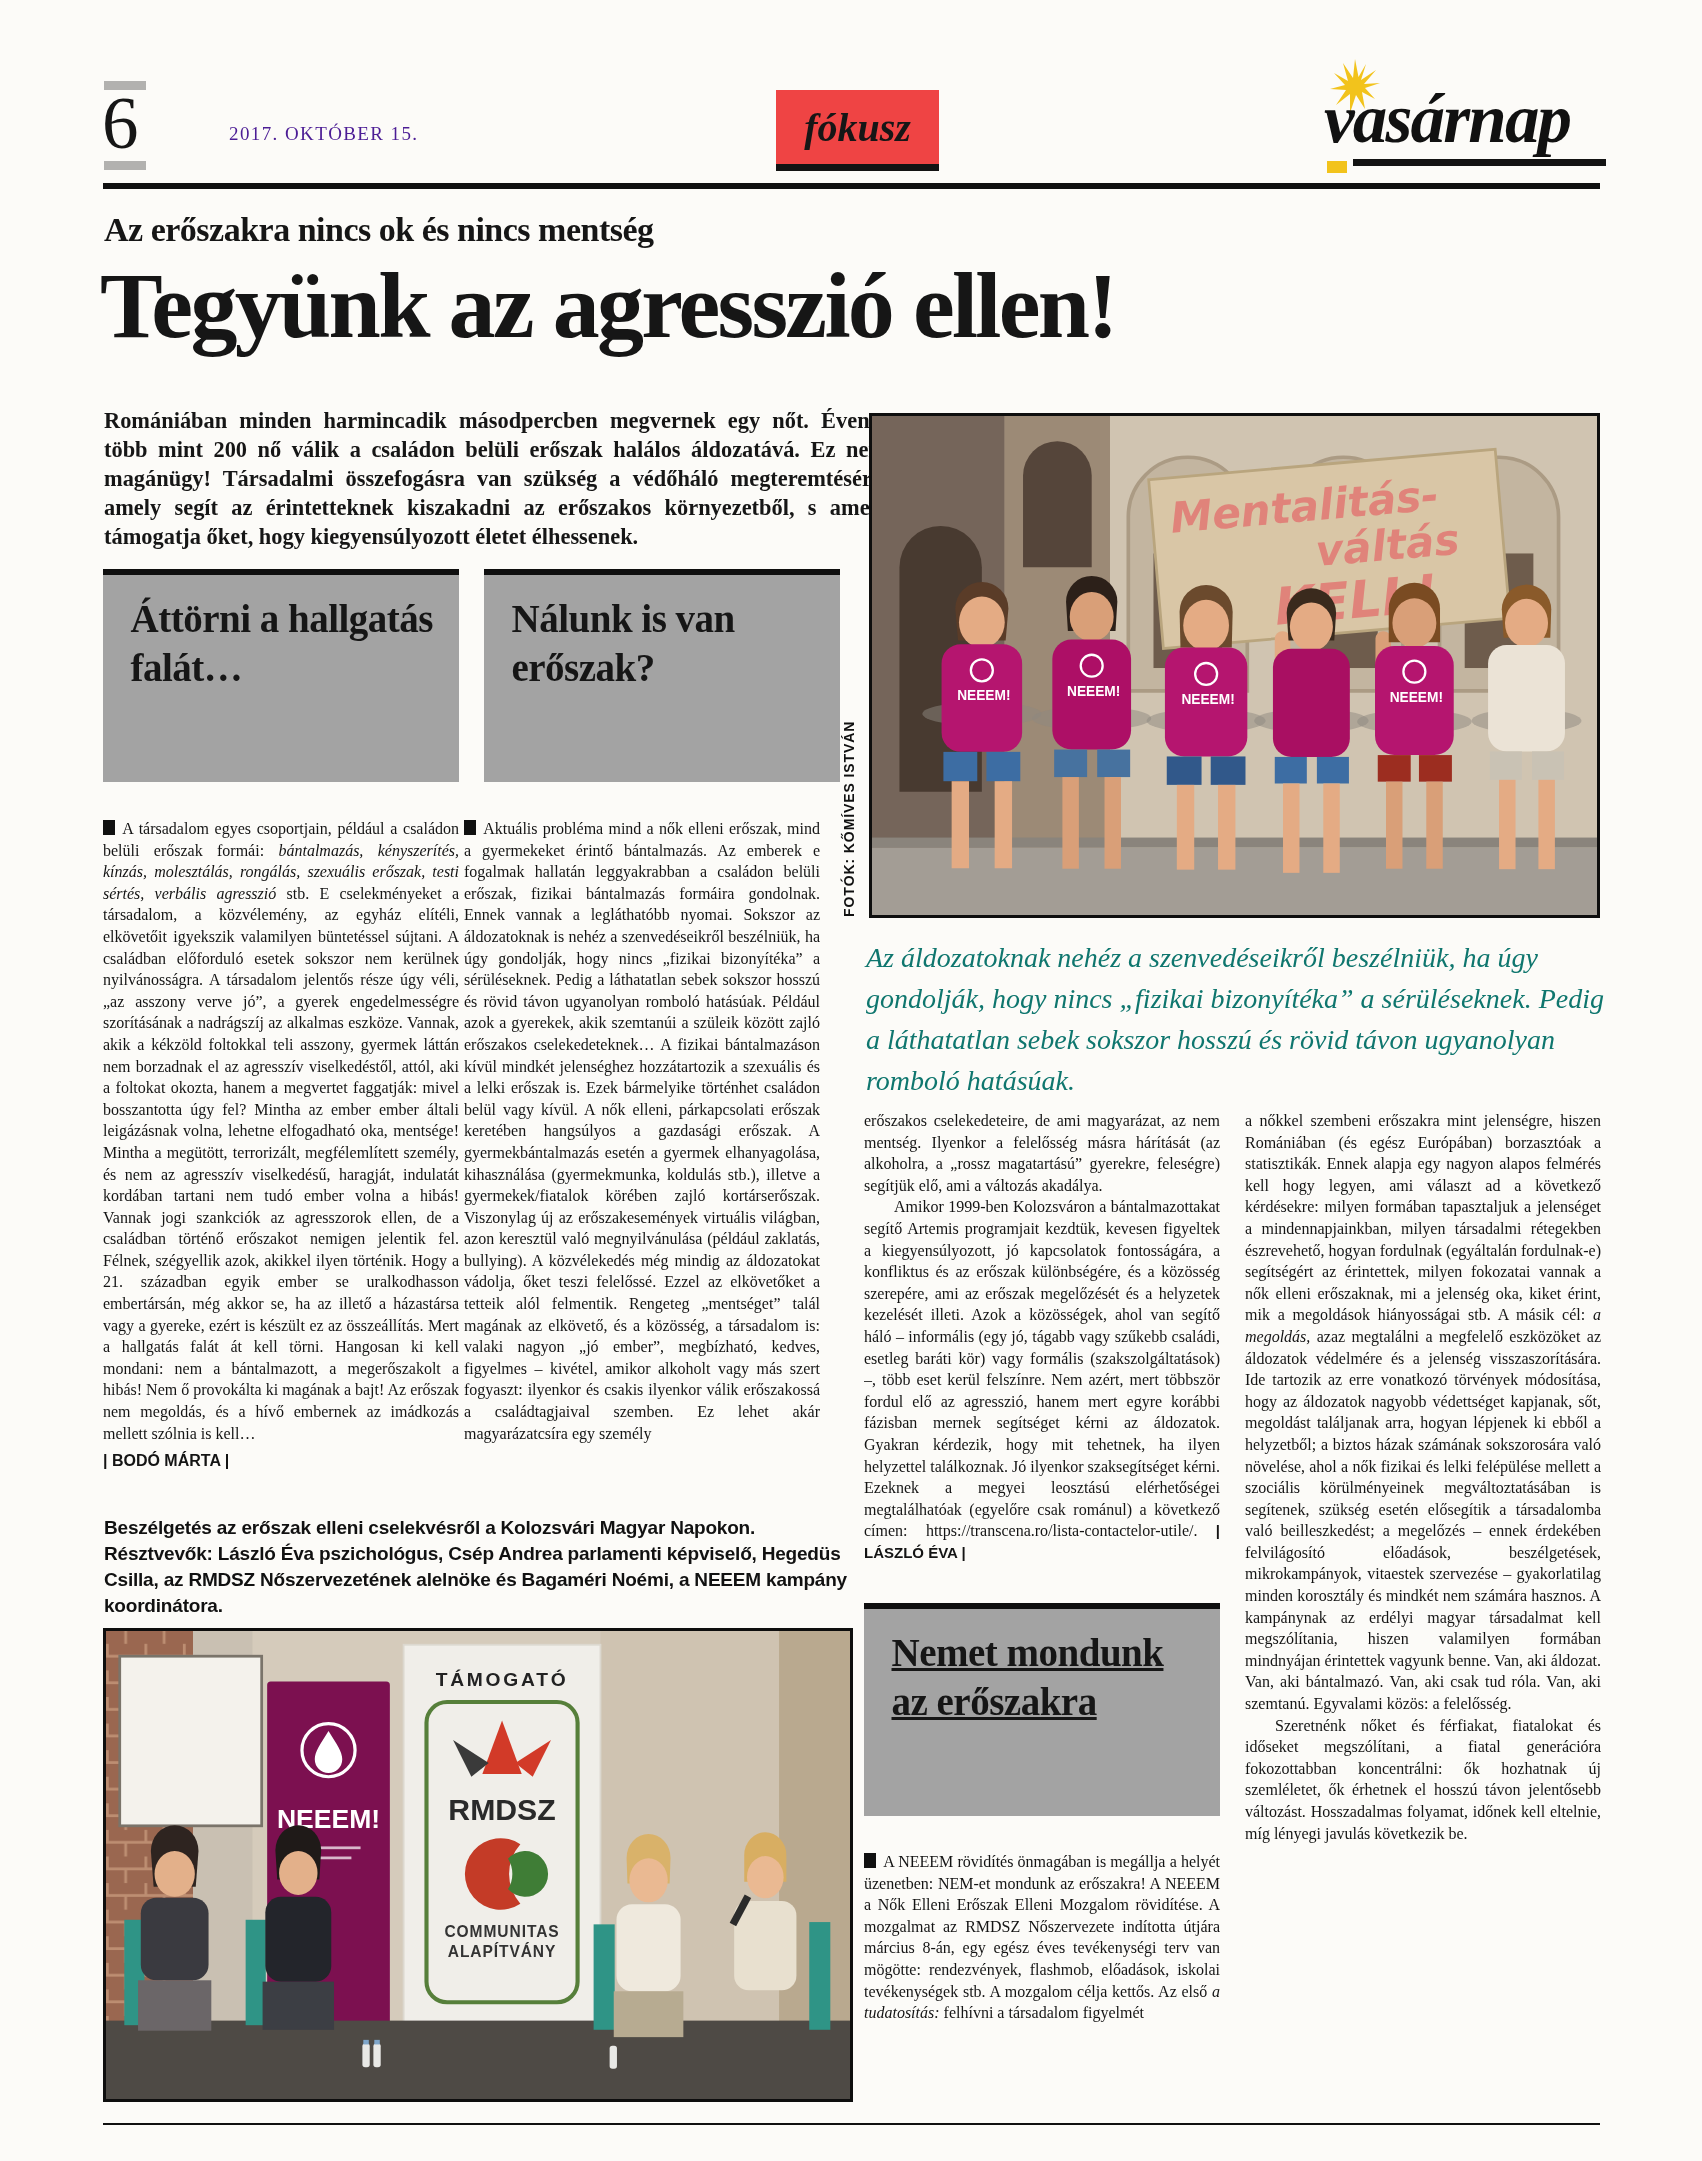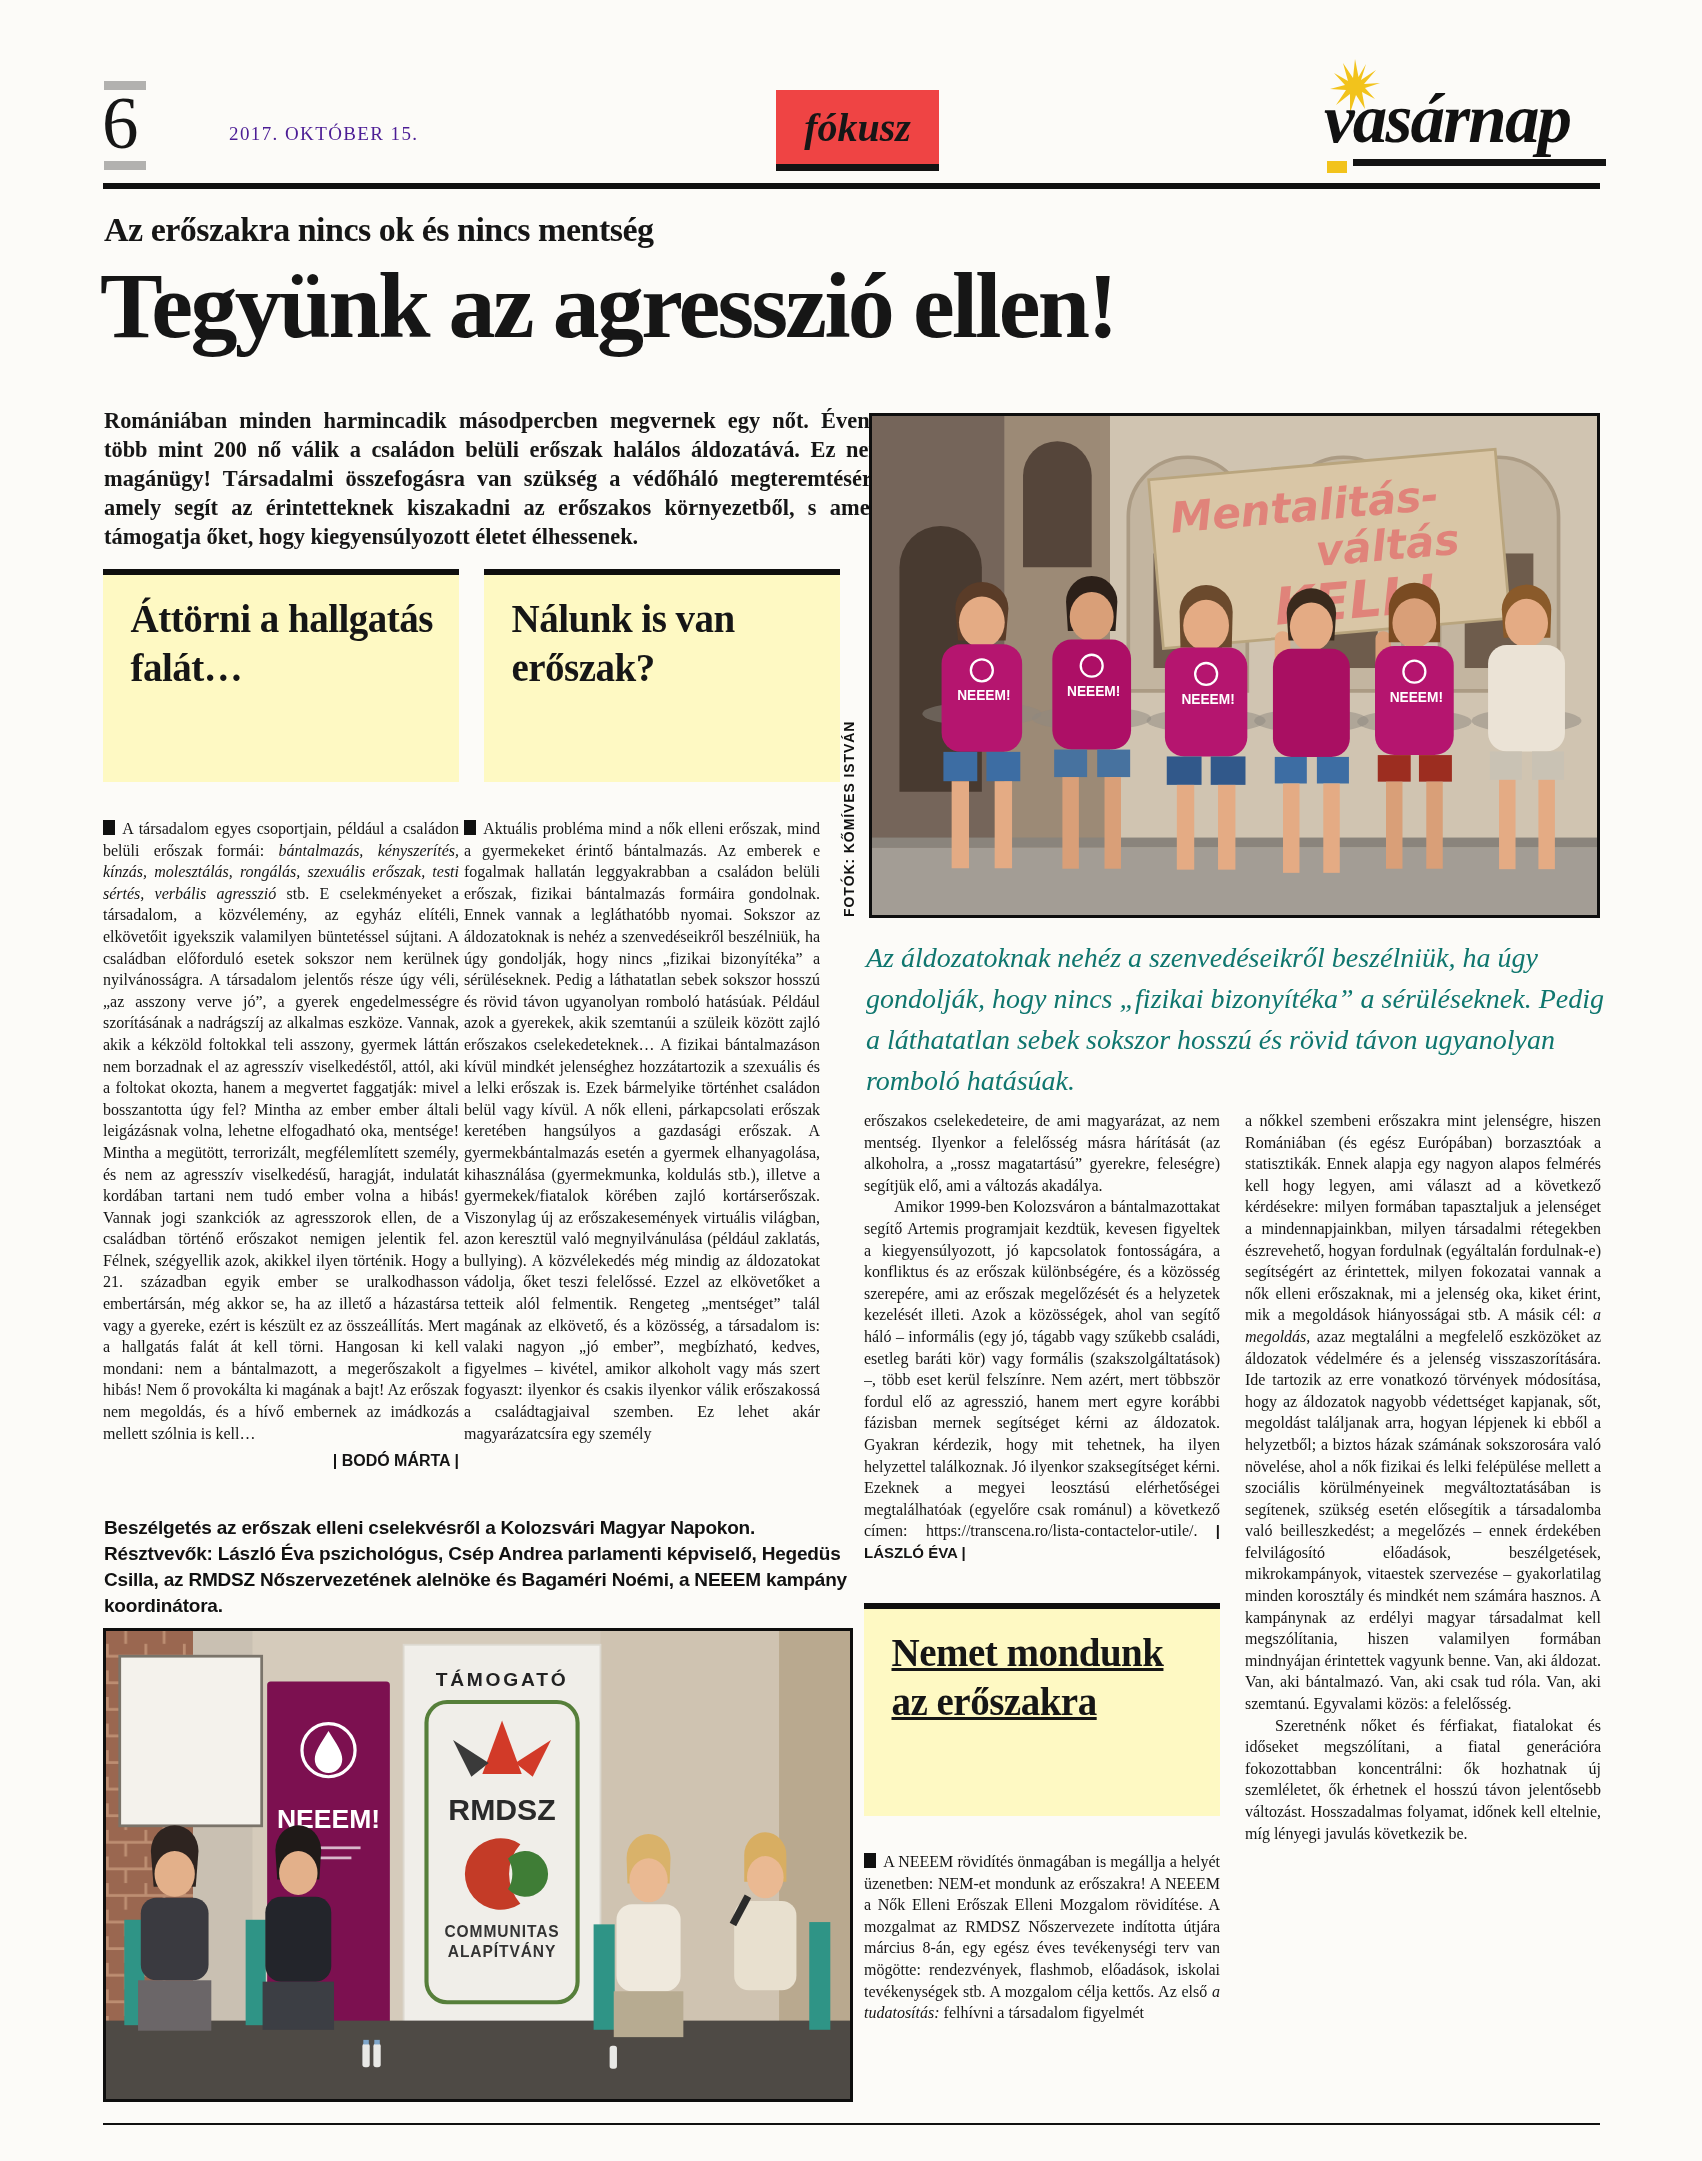--- a/index.html
+++ b/index.html
@@ -23,30 +23,30 @@
   .hrule{position:absolute;left:103px;width:1497px;background:#101010;}
 
   
   .kicker{position:absolute;left:104px;top:211px;font-size:34px;font-weight:bold;letter-spacing:-0.5px;}
   .headline{position:absolute;left:100px;top:253px;font-size:94px;line-height:105px;
             font-weight:bold;letter-spacing:-2.7px;white-space:nowrap;}
   .lead{position:absolute;left:104px;top:406px;width:783px;font-size:22.4px;line-height:29px;
         font-weight:bold;text-align:justify;}
 
   
-  .subhead{position:absolute;width:356px;height:213px;background:#fef9c3;border-top:6px solid #0f0f0f;
+  .subhead{position:absolute;width:356px;height:213px;background:#a3a3a3;border-top:6px solid #0f0f0f;
            box-sizing:border-box;padding:19px 12px 0 27.5px;font-size:39px;line-height:49px;
            font-weight:bold;letter-spacing:-0.5px;}
 
   
   .bodycol{position:absolute;width:356px;font-size:16px;line-height:21.6px;text-align:justify;color:#141414;}
   .bodycol p{margin:0;}
   .bodycol p.indent{text-indent:30px;}
   .sq{display:inline-block;width:12px;height:15px;background:#101010;margin-right:7.3px;vertical-align:-0.9px;}
-  .byline{font-family:"Liberation Sans",sans-serif;font-weight:bold;font-size:16px;margin-top:5.5px;text-align:right;}
+  .byline{font-family:"Liberation Sans",sans-serif;font-weight:bold;font-size:16px;margin-top:5.5px;text-align:left;}
   .inline-byline{font-family:"Liberation Sans",sans-serif;font-weight:bold;font-size:15px;font-style:normal;}
 
   .pullquote{position:absolute;left:866px;top:937px;width:738px;font-style:italic;
              font-size:28px;line-height:41px;color:#0f766e;}
 
   .caption{position:absolute;left:104px;top:1515px;width:754px;font-family:"Liberation Sans",sans-serif;
            font-weight:bold;font-size:19px;line-height:26px;letter-spacing:-0.2px;color:#111;}
 
   .photo{position:absolute;border:3.2px solid #0e0e0e;box-sizing:border-box;background:#cbbda8;}
   .photo svg{display:block;width:100%;height:100%;}

